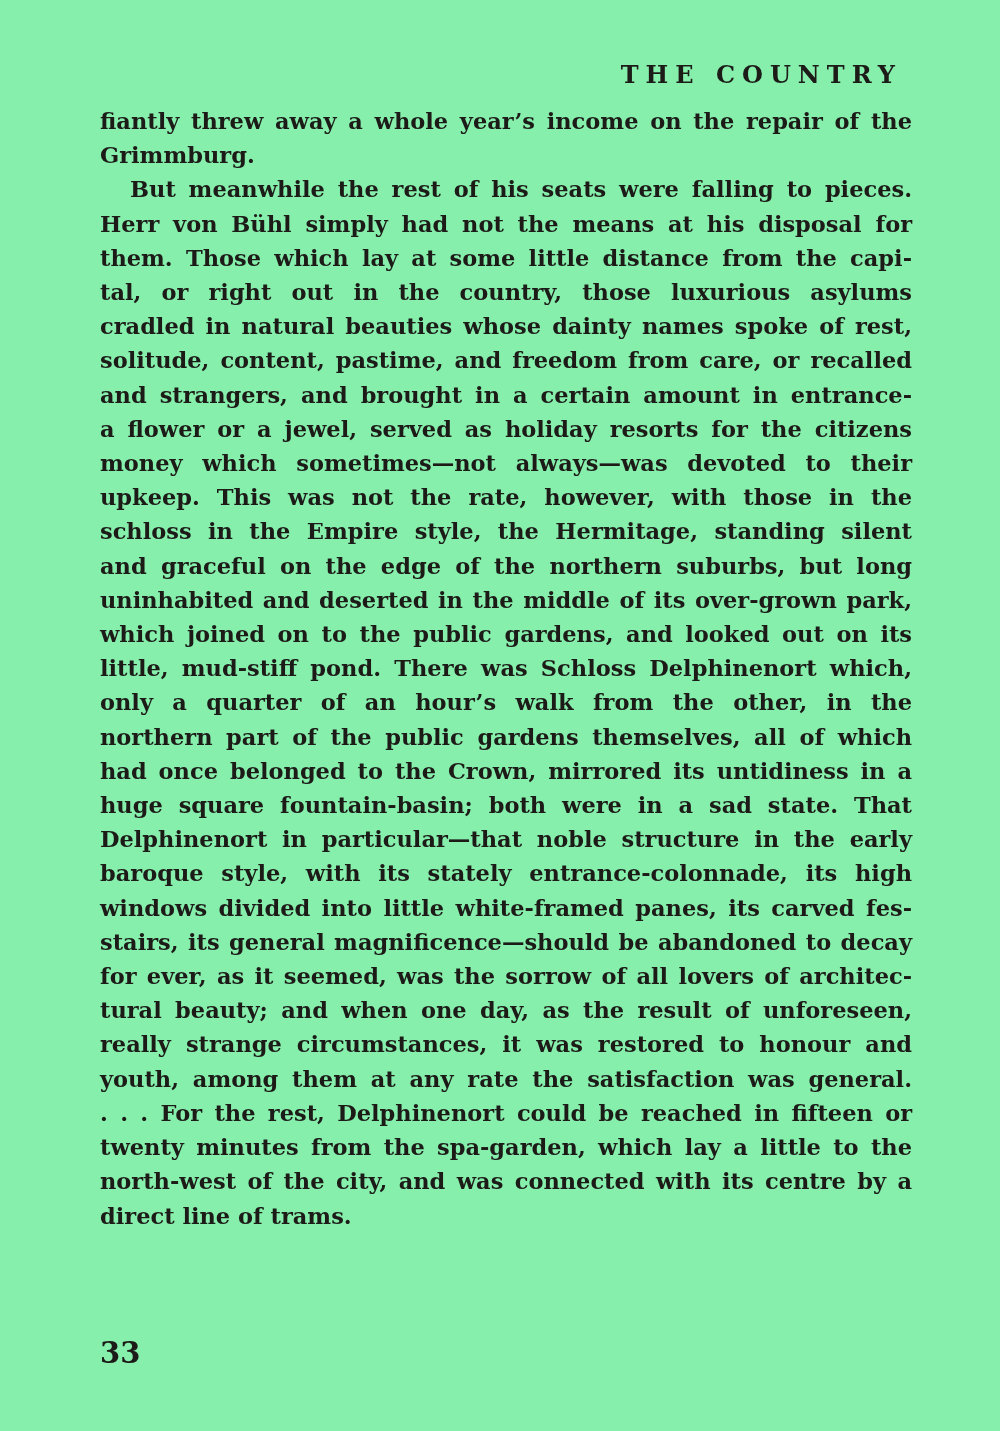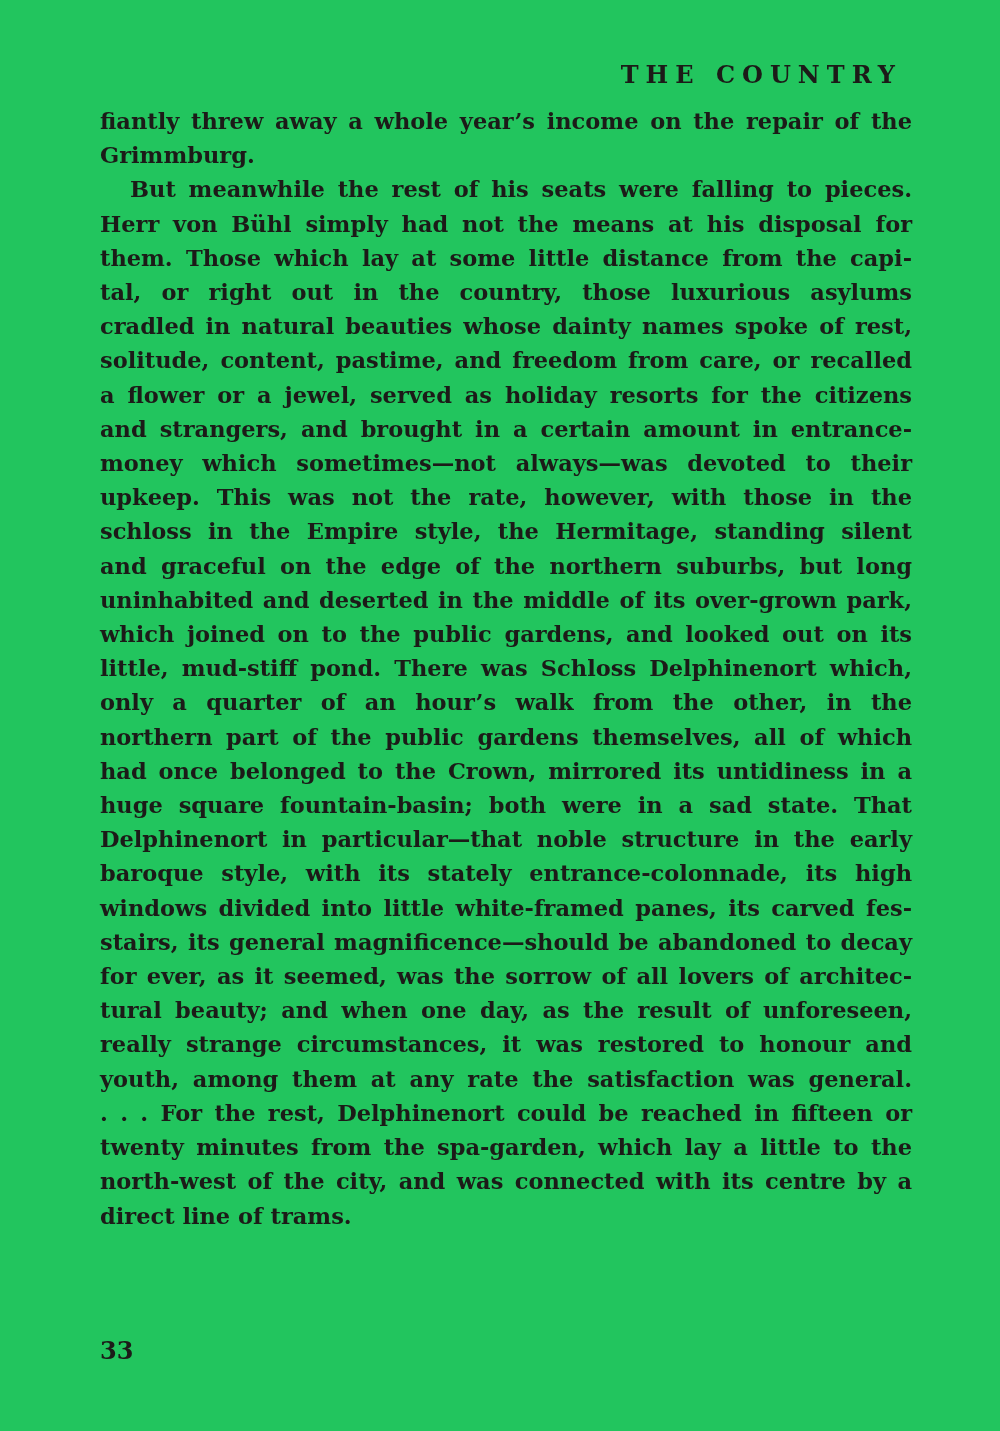--- a/index.html
+++ b/index.html
@@ -41,40 +41,40 @@
   .line.flush {
     text-align-last: left;
   }
   .line.indent {
     text-indent: 30px;
   }
   .page-number {
     position: absolute;
     left: 100px;
     top: 1336px;
-    font-size: 24px;
+    font-size: 29px;
   }
 </style>
 </head>
 <body>
 
-<div class="page" style="background: #22c55e; color: rgb(28, 27, 24);">
+<div class="page" style="background: #86efac; color: rgb(28, 27, 24);">
   <div class="running-header">THE COUNTRY</div>
 
   <div class="text-block">
       <div class="line">fiantly threw away a whole year’s income on the repair of the</div>
       <div class="line flush">Grimmburg.</div>
       <div class="line indent">But meanwhile the rest of his seats were falling to pieces.</div>
       <div class="line">Herr von Bühl simply had not the means at his disposal for</div>
       <div class="line">them. Those which lay at some little distance from the capi-</div>
       <div class="line">tal, or right out in the country, those luxurious asylums</div>
       <div class="line">cradled in natural beauties whose dainty names spoke of rest,</div>
       <div class="line">solitude, content, pastime, and freedom from care, or recalled</div>
+      <div class="line">and strangers, and brought in a certain amount in entrance-</div>
       <div class="line">a flower or a jewel, served as holiday resorts for the citizens</div>
-      <div class="line">and strangers, and brought in a certain amount in entrance-</div>
       <div class="line">money which sometimes—not always—was devoted to their</div>
       <div class="line">upkeep. This was not the rate, however, with those in the</div>
       <div class="line">schloss in the Empire style, the Hermitage, standing silent</div>
       <div class="line">and graceful on the edge of the northern suburbs, but long</div>
       <div class="line">uninhabited and deserted in the middle of its over-grown park,</div>
       <div class="line">which joined on to the public gardens, and looked out on its</div>
       <div class="line">little, mud-stiff pond. There was Schloss Delphinenort which,</div>
       <div class="line">only a quarter of an hour’s walk from the other, in the</div>
       <div class="line">northern part of the public gardens themselves, all of which</div>
       <div class="line">had once belonged to the Crown, mirrored its untidiness in a</div>

